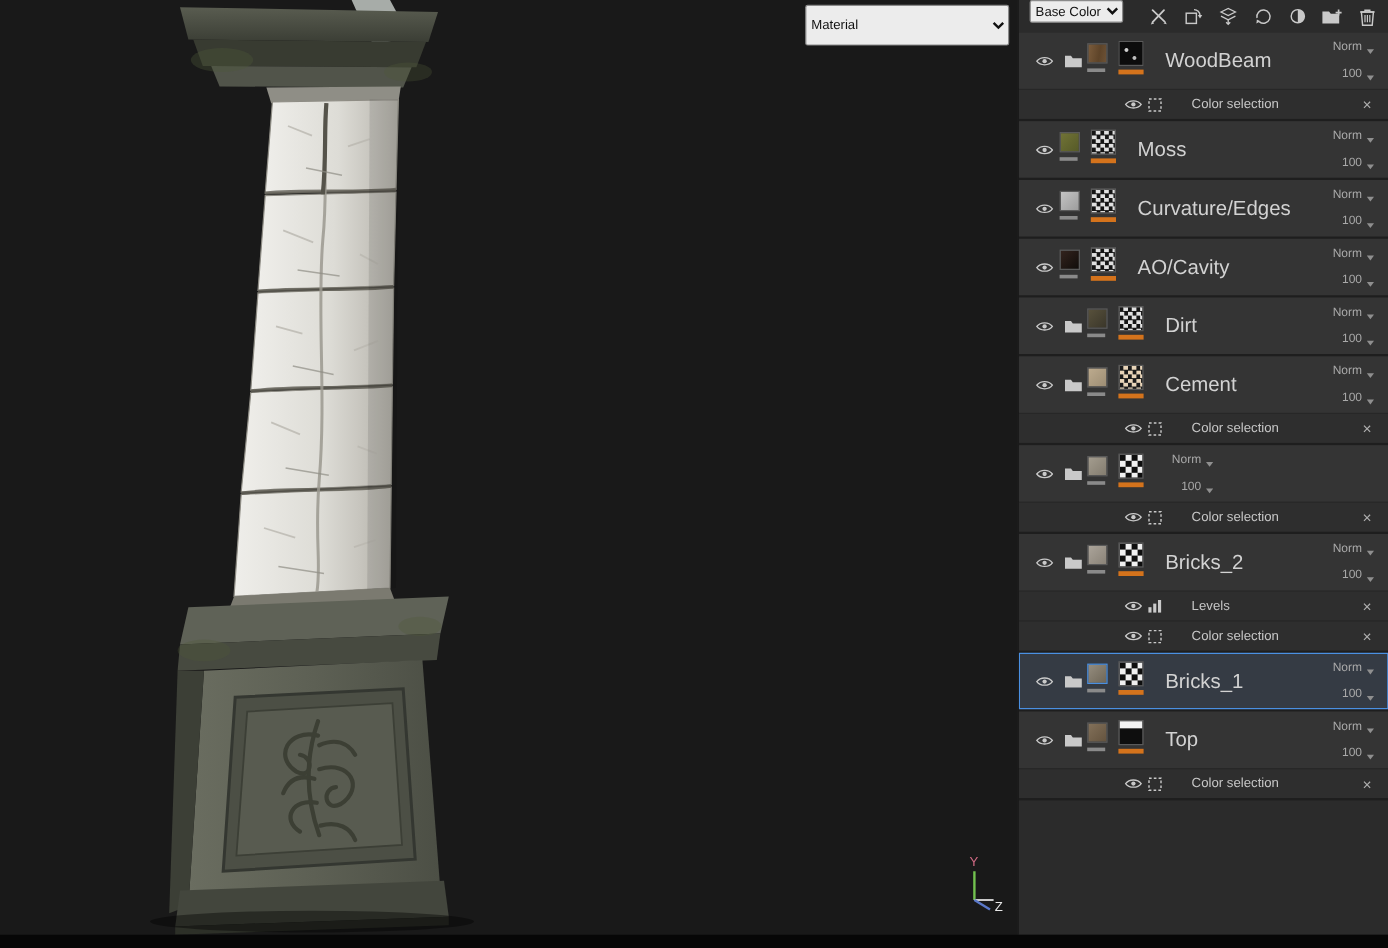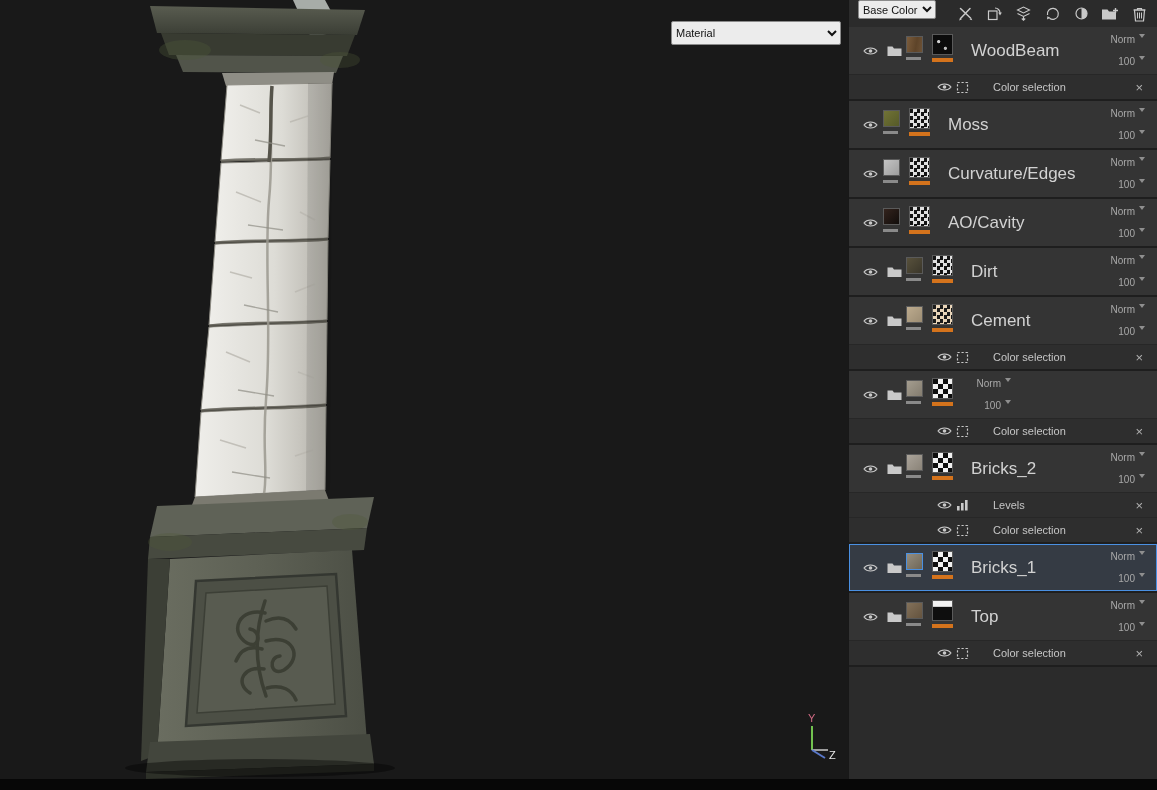--- a/index.html
+++ b/index.html
@@ -1,21 +1,21 @@
 <!DOCTYPE html>
 <html><head>
 <meta charset="utf-8">
 <style>
   * { margin:0; padding:0; box-sizing:border-box; }
   html,body { width:1157px; height:790px; background:#141414; font-family:"Liberation Sans",sans-serif; overflow:hidden; }
   #app { position:relative; width:1157px; height:790px; }
 
   
   .viewport { position:absolute; left:0; top:0; width:848px; height:779px; background:#191919; overflow:hidden; }
-  .view-mode { position:absolute; left:671px; top:21px; width:170px; height:24px; font-size:11px;
+  .view-mode { position:absolute; left:671px; top:4px; width:170px; height:34px; font-size:11px;
                background:#ececec; color:#111; border:1px solid #8a8a8a; border-radius:2px; }
   .gizmo { position:absolute; left:802px; top:710px; width:44px; height:50px; }
 
   
   .panel { position:absolute; left:848px; top:0; width:309px; height:779px; background:#2b2b2b; border-left:1px solid #181818; }
   .panel-toolbar { height:27px; display:flex; padding:0 9px; }
   .channel-select { width:78px; height:19px; font-size:11px; background:#ececec; color:#111; border:1px solid #8a8a8a; border-radius:2px; }
   .toolbar-icons { margin-left:auto; display:flex; gap:11px; align-items:center; }
   .tool-icon { width:18px; height:18px; display:flex; align-items:center; justify-content:center; cursor:pointer; }
 
@@ -29,21 +29,21 @@
   .thumb-wrap { width:26px; padding-top:9px; cursor:pointer; }
   .thumb1 { width:17px; height:17px; border:1px solid #5a5a5a; }
   .thumb1.selected { border:1px solid #4a90e2; }
   .bar-gray { width:15px; height:3px; background:#8a8a8a; margin-top:4px; }
   .mask-wrap { width:31px; padding-top:7px; cursor:pointer; }
   .mask-thumb { width:21px; height:21px; border:1px solid #5a5a5a; }
   .bar-orange { width:21px; height:4px; margin-top:3px; }
 
   .layer-name { flex:1; font-size:17px; color:#d2d2d2; display:flex; align-items:center; padding-left:8px; white-space:nowrap; overflow:hidden; }
   .row-right { width:60px; padding:7px 12px 7px 0; display:flex; flex-direction:column; justify-content:space-between; align-items:flex-end; }
-  .blend-line,.opacity-line { display:flex; align-items:flex-start; gap:4px; font-size:10px; color:#a9a9a9; cursor:pointer; }
+  .blend-line,.opacity-line { display:flex; align-items:flex-end; gap:4px; font-size:10px; color:#a9a9a9; cursor:pointer; }
   .chev { width:0; height:0; border-left:3px solid transparent; border-right:3px solid transparent; border-top:4px solid #8f8f8f; }
 
   .effect-row { height:25px; background:#2e2e2e; border-top:1px solid #272727; display:flex; align-items:center; padding-left:88px; }
   .fx-eye { width:19px; display:flex; align-items:center; cursor:pointer; }
   .fx-icon { width:17px; display:flex; align-items:center; }
   .fx-label { margin-left:20px; font-size:11px; color:#c6c6c6; }
   .fx-close { margin-left:auto; margin-right:14px; color:#b0b0b0; font-size:13px; line-height:1; cursor:pointer; }
 
   .bottom-bar { position:absolute; left:0; bottom:0; width:1157px; height:11px; background:#070707; }
 </style>

